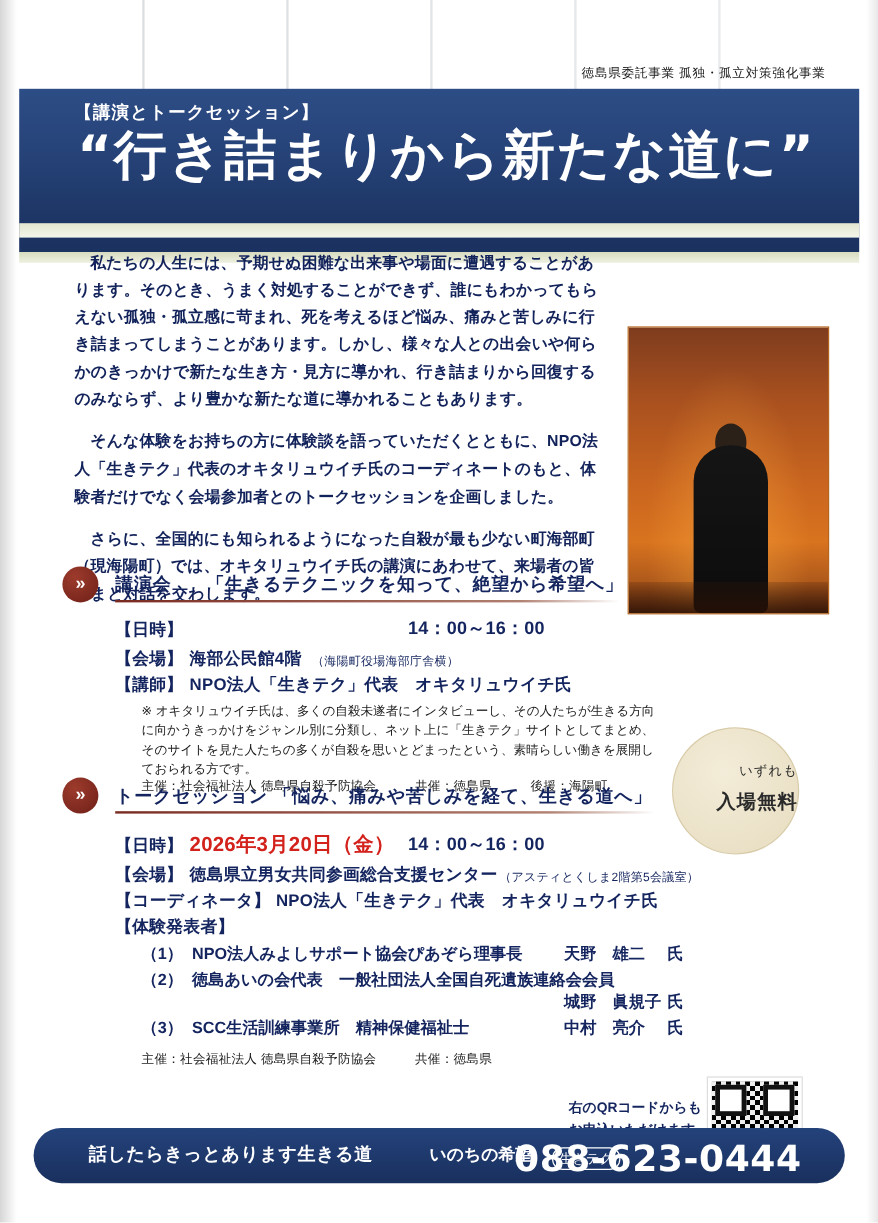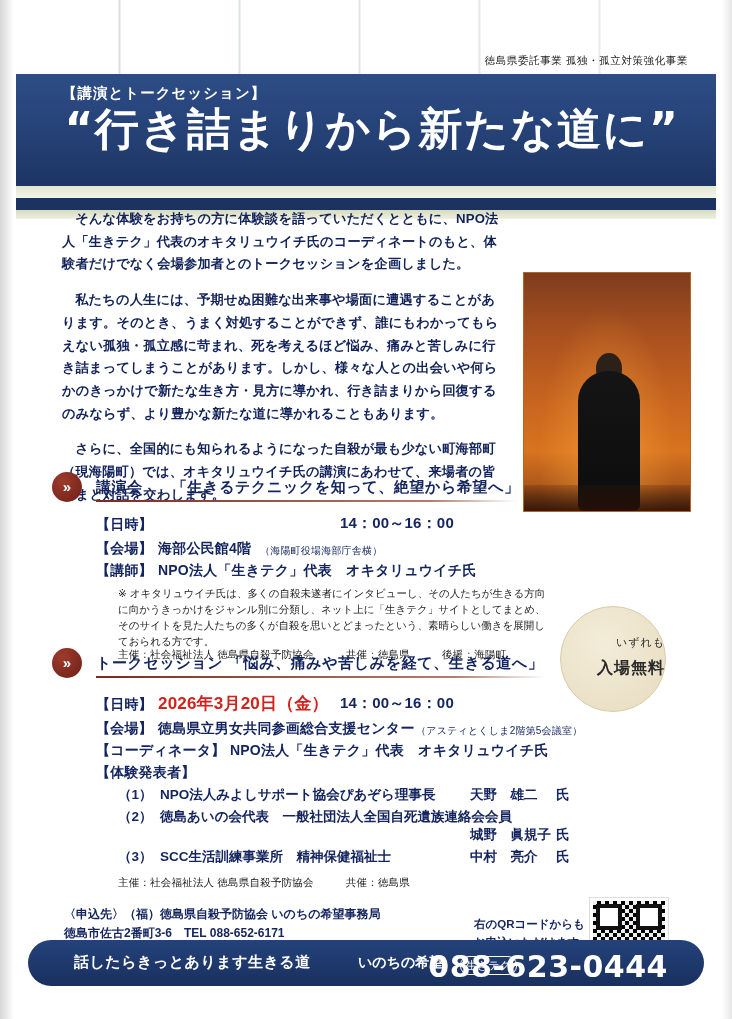--- a/index.html
+++ b/index.html
@@ -335,22 +335,22 @@
 
   <div class="commission-note">徳島県委託事業 孤独・孤立対策強化事業</div>
 
   <div class="title-band">
     <div class="subtitle-small">【講演とトークセッション】</div>
     <div class="main-title">“行き詰まりから新たな道に”</div>
   </div>
   <div class="band-under"></div>
 
   <div class="intro">
+    <p>私たちの人生には、予期せぬ困難な出来事や場面に遭遇することがあります。そのとき、うまく対処することができず、誰にもわかってもらえない孤独・孤立感に苛まれ、死を考えるほど悩み、痛みと苦しみに行き詰まってしまうことがあります。しかし、様々な人との出会いや何らかのきっかけで新たな生き方・見方に導かれ、行き詰まりから回復するのみならず、より豊かな新たな道に導かれることもあります。</p>
     <p>そんな体験をお持ちの方に体験談を語っていただくとともに、NPO法人「生きテク」代表のオキタリュウイチ氏のコーディネートのもと、体験者だけでなく会場参加者とのトークセッションを企画しました。</p>
-    <p>私たちの人生には、予期せぬ困難な出来事や場面に遭遇することがあります。そのとき、うまく対処することができず、誰にもわかってもらえない孤独・孤立感に苛まれ、死を考えるほど悩み、痛みと苦しみに行き詰まってしまうことがあります。しかし、様々な人との出会いや何らかのきっかけで新たな生き方・見方に導かれ、行き詰まりから回復するのみならず、より豊かな新たな道に導かれることもあります。</p>
     <p>さらに、全国的にも知られるようになった自殺が最も少ない町海部町（現海陽町）では、オキタリュウイチ氏の講演にあわせて、来場者の皆さまと対話を交わします。</p>
   </div>
 
   <div class="photo">
     <div class="head"></div>
     <div class="figure"></div>
     <div class="ground"></div>
   </div>
 
   <div class="chev" style="left:52px; top:472px;">»</div>
@@ -405,25 +405,20 @@
   <div class="speaker" style="left:470px; top:826px;">城野　眞規子</div>
   <div class="speaker" style="left:556px; top:826px;">氏</div>
 
   <div class="speaker" style="left:118px; top:848px;">（3）</div>
   <div class="speaker" style="left:160px; top:848px;">SCC生活訓練事業所　精神保健福祉士</div>
   <div class="speaker" style="left:470px; top:848px;">中村　亮介</div>
   <div class="speaker" style="left:556px; top:848px;">氏</div>
 
   <div class="org-line" style="left:118px; top:876px;">主催：社会福祉法人 徳島県自殺予防協会　　　共催：徳島県</div>
 
-  <div class="contact">
-    <div>〈申込先〉（福）徳島県自殺予防協会 いのちの希望事務局</div>
-    <div>徳島市佐古2番町3-6　TEL 088-652-6171</div>
-    <div class="mono">Mail online@inochinokibou.or.jp</div>
-  </div>
 
   <div class="qr-note">
     <div>右のQRコードからも</div>
     <div>お申込いただけます</div>
   </div>
   <div class="qr"></div>
   <div class="qr-eye3"></div>
 
   <div class="bottom-bar">
     <div class="bottom-msg">話したらきっとあります生きる道</div>

